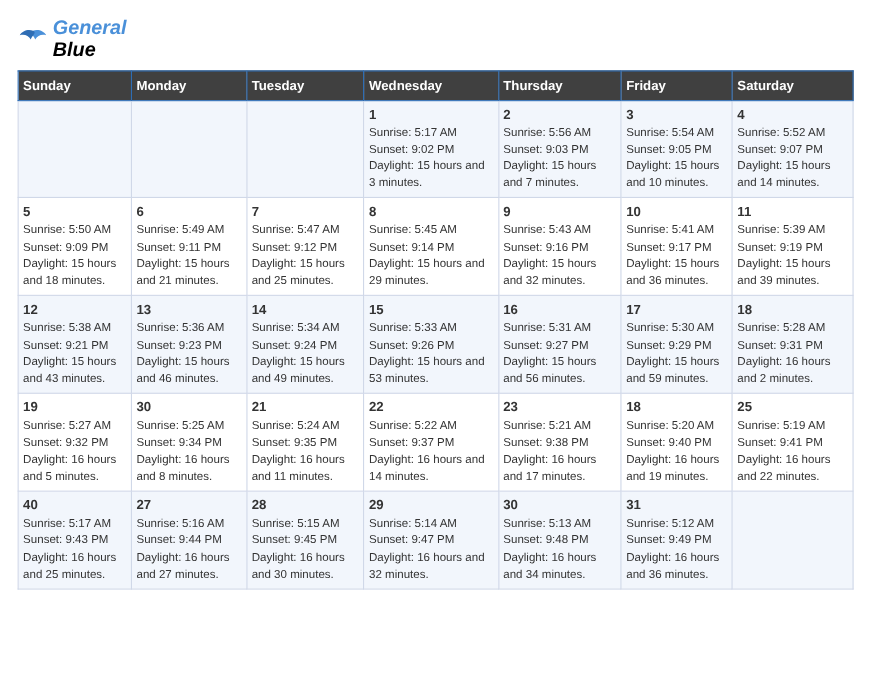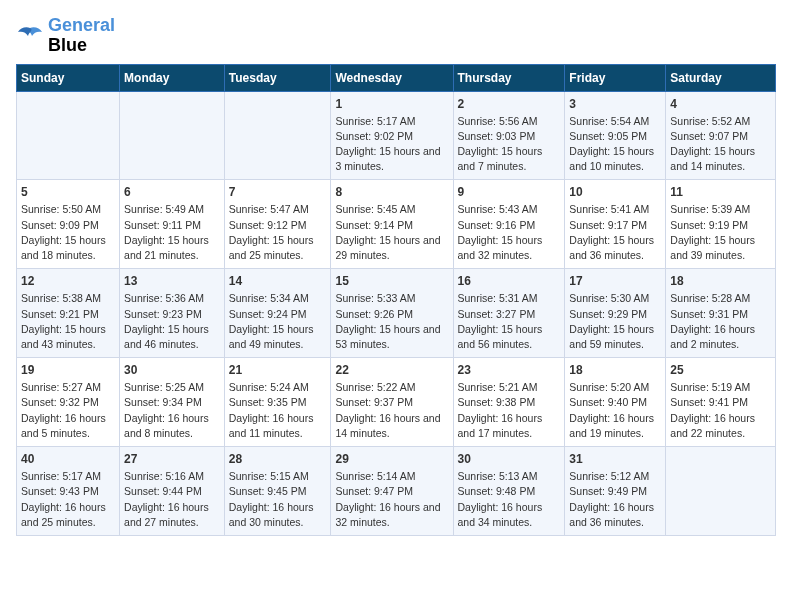--- a/index.html
+++ b/index.html
@@ -19,20 +19,21 @@
     .logo {
       display: flex;
       align-items: center;
       gap: 4px;
     }
     .logo-text {
       font-size: 18px;
       font-weight: bold;
       color: #1a3a6b;
       line-height: 1.1;
+      font-style: italic;
     }
     .logo-text span {
       color: #4a90d9;
     }
     .logo-bird {
       width: 28px;
       height: 24px;
     }
     .title-area {
       text-align: right;
@@ -45,21 +46,21 @@
     .subtitle {
       font-size: 18px;
       color: #333;
     }
     table {
       width: 100%;
       border-collapse: collapse;
       font-size: 11px;
     }
     thead tr {
-      background-color: #0c4a6e;
+      background-color: #404040;
       color: #fff;
     }
     thead th {
       padding: 6px 4px;
       text-align: left;
       font-size: 12px;
       font-weight: bold;
       border: 1px solid #2e6db4;
     }
     tbody tr {
@@ -228,21 +229,21 @@
         <td>
           <span class="day-num">15</span>
           <div class="day-info">Sunrise: 5:33 AM
 Sunset: 9:26 PM
 Daylight: 15 hours
 and 53 minutes.</div>
         </td>
         <td>
           <span class="day-num">16</span>
           <div class="day-info">Sunrise: 5:31 AM
-Sunset: 3:27 PM
+Sunset: 9:27 PM
 Daylight: 15 hours
 and 56 minutes.</div>
         </td>
         <td>
           <span class="day-num">17</span>
           <div class="day-info">Sunrise: 5:30 AM
 Sunset: 9:29 PM
 Daylight: 15 hours
 and 59 minutes.</div>
         </td>

